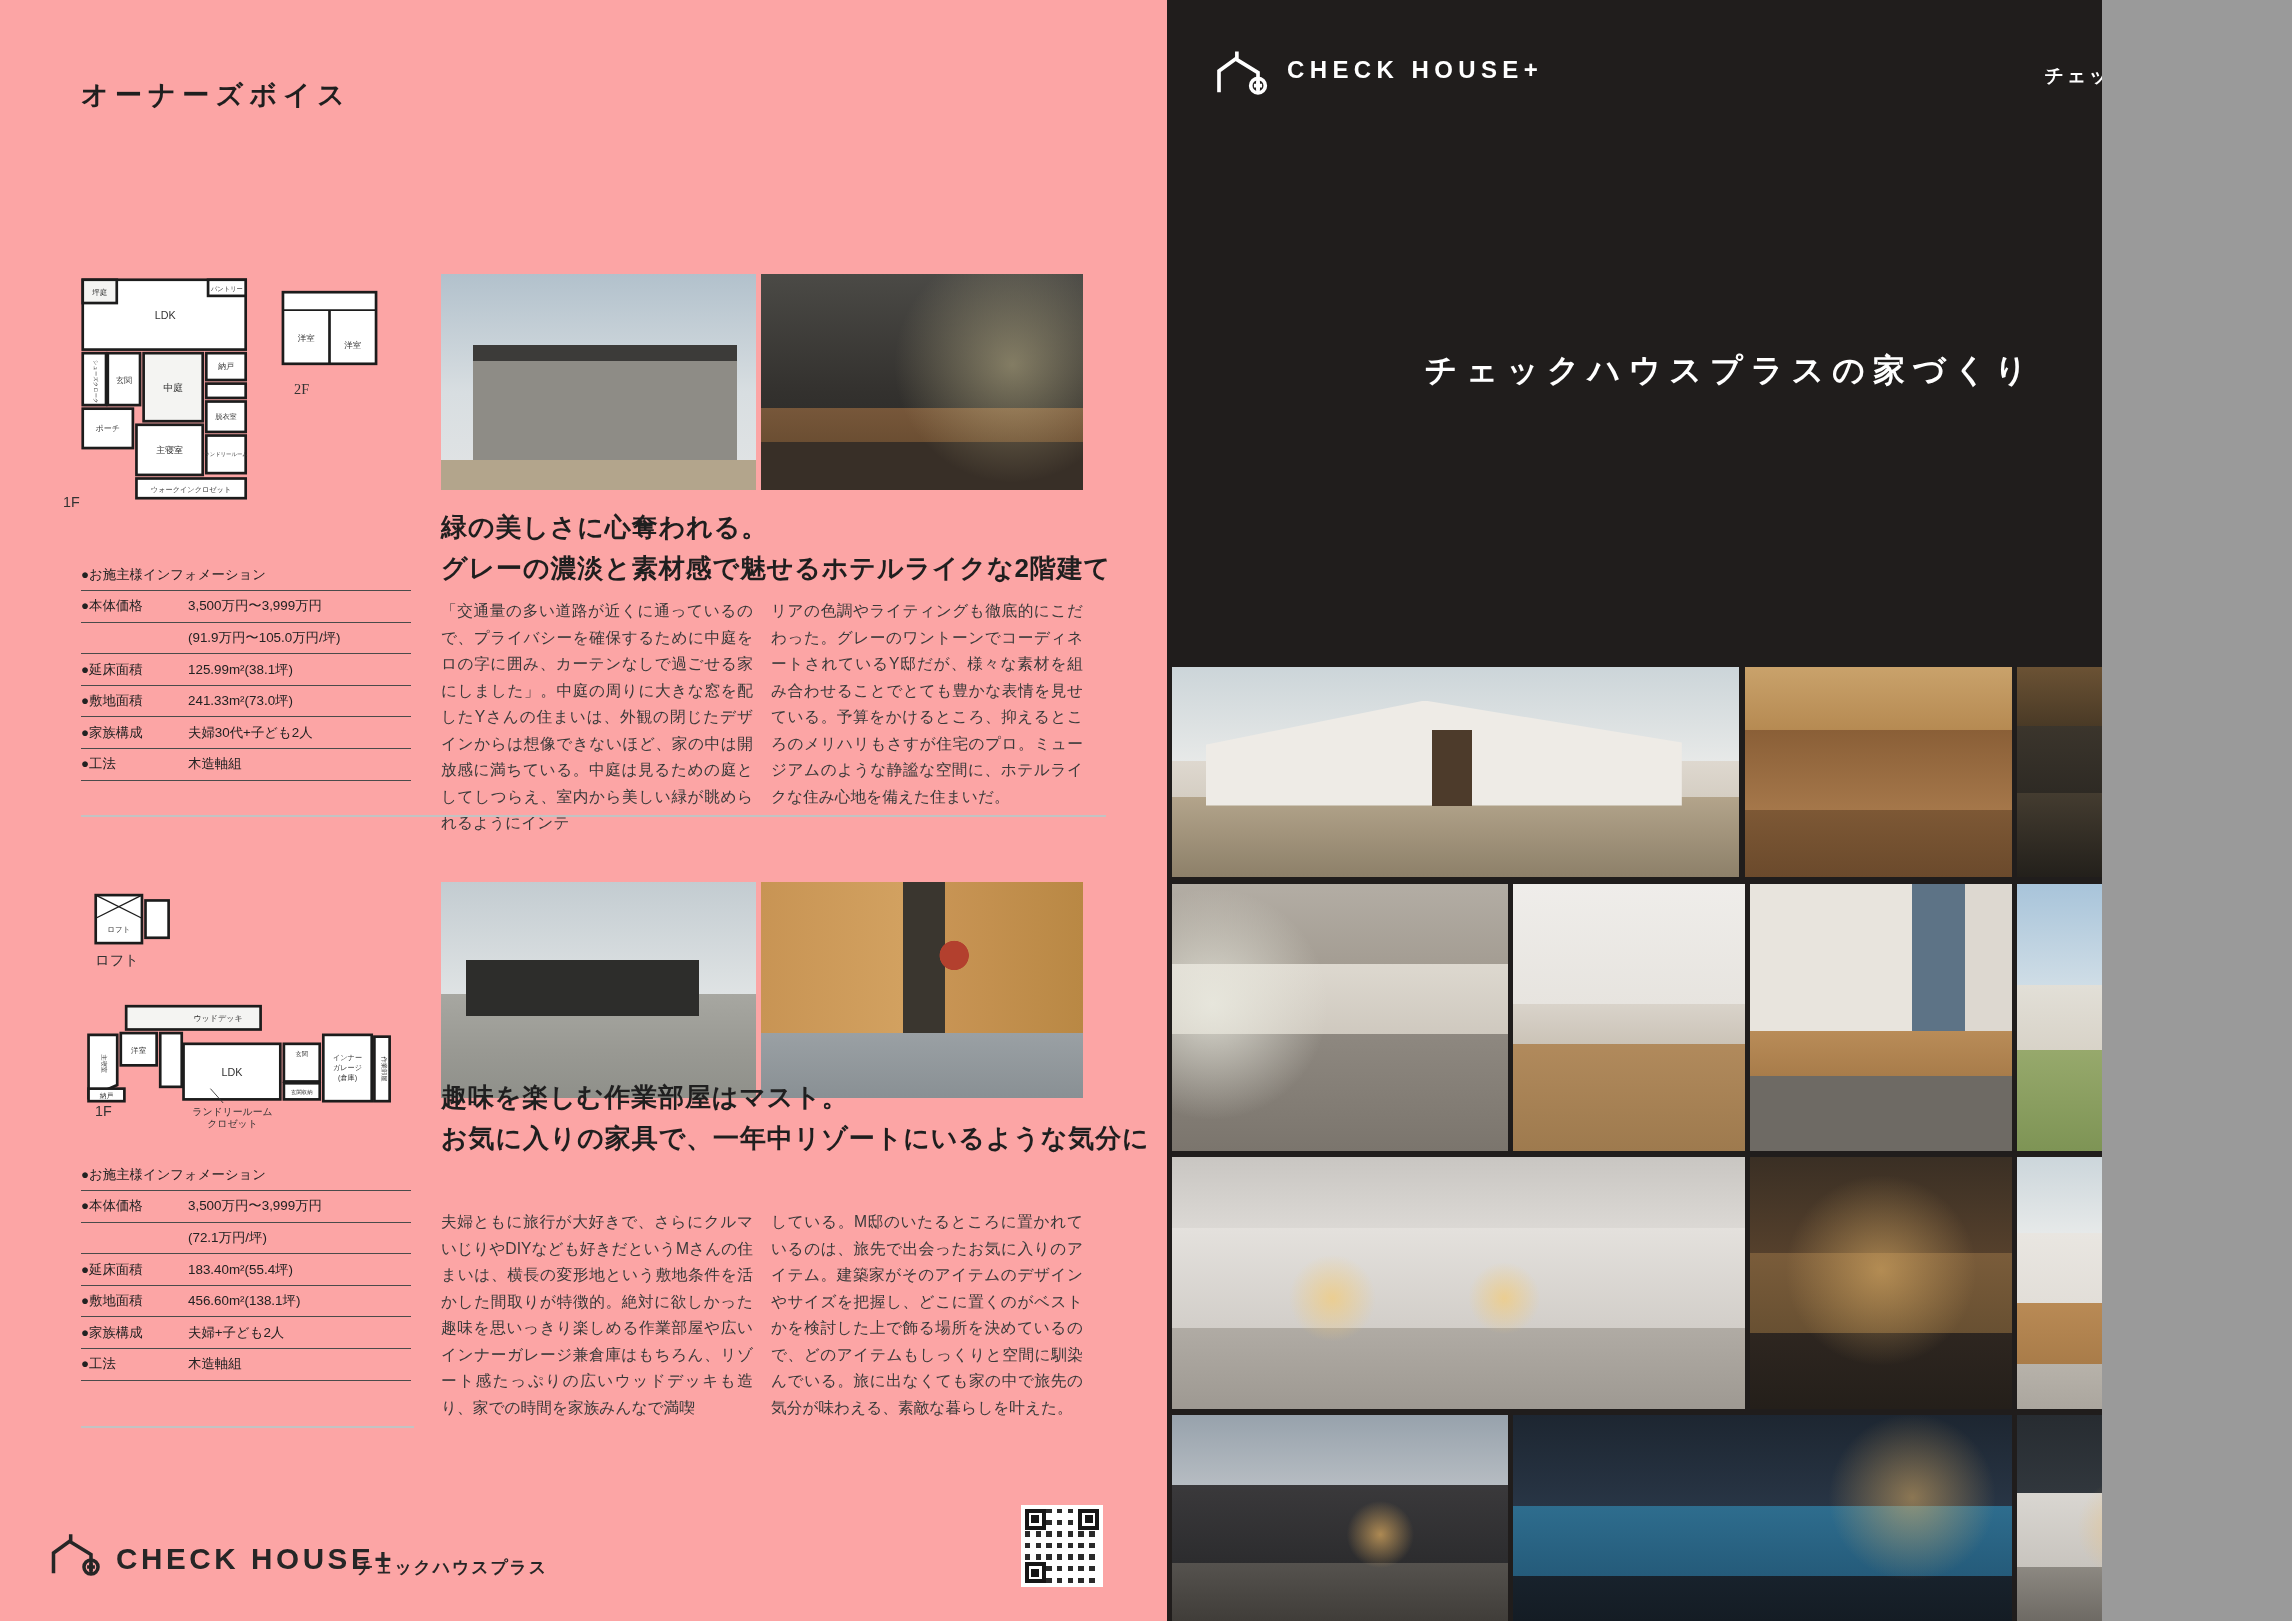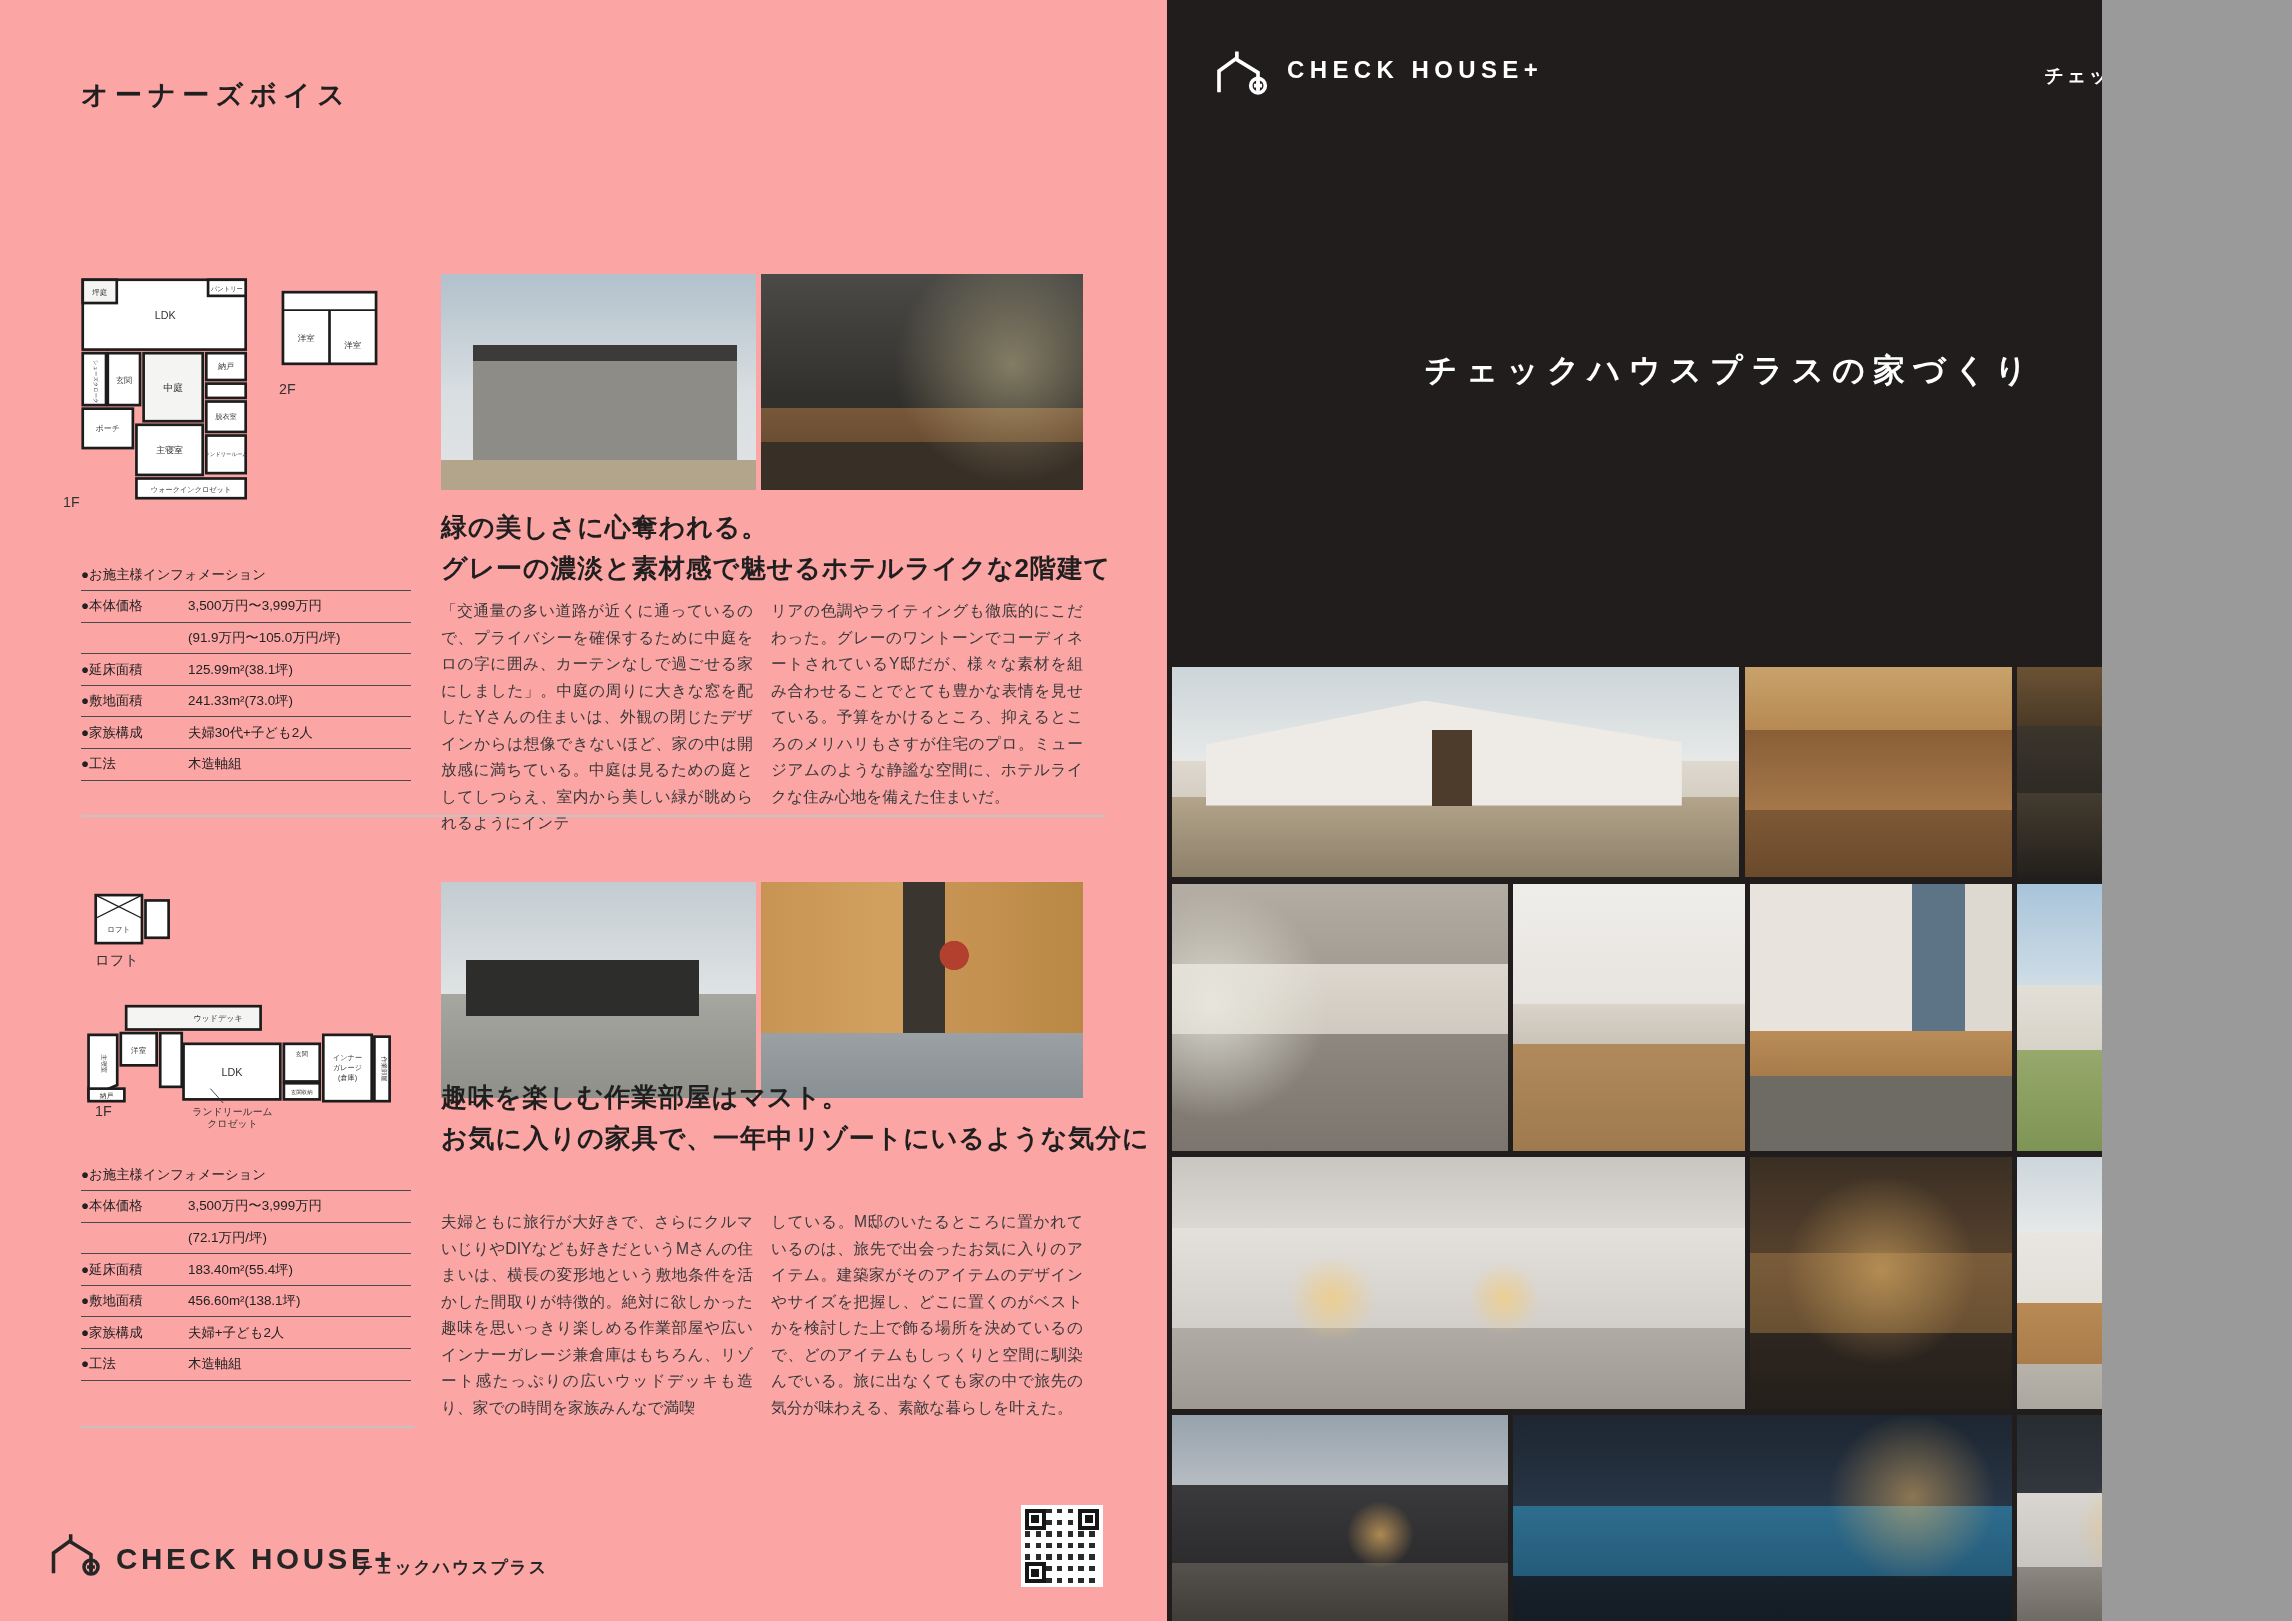--- a/index.html
+++ b/index.html
@@ -136,21 +136,21 @@
     </svg>
     <div class="abs plan-cap" style="left:63px;top:494px;">1F</div>
 
     <svg class="abs" style="left:274px;top:283px;" width="111" height="90" viewBox="0 0 124 100">
       <rect class="wall" x="10" y="10" width="104" height="80"></rect>
       <line x1="62" y1="30" x2="62" y2="90" stroke="#1c1c1c" stroke-width="3"></line>
       <line x1="10" y1="30" x2="114" y2="30" stroke="#1c1c1c" stroke-width="2"></line>
       <text x="36" y="64" font-size="9.5" text-anchor="middle">洋室</text>
       <text x="88" y="72" font-size="9.5" text-anchor="middle">洋室</text>
     </svg>
-    <div class="abs plan-cap" style="left:279px;top:381px;">2F</div>
+    <div class="abs plan-cap" style="left:294px;top:381px;font-family:Liberation Serif, serif;">2F</div>
 
     <div class="photo lp-ex1">
       <div class="shape bldg"></div>
       <div class="shape grnd"></div>
     </div>
     <div class="photo lp-in1"></div>
 
     <div class="case-heading" style="top:507px;">
       <div>緑の美しさに心奪われる。</div>
       <div>グレーの濃淡と素材感で魅せるホテルライクな2階建て</div>

